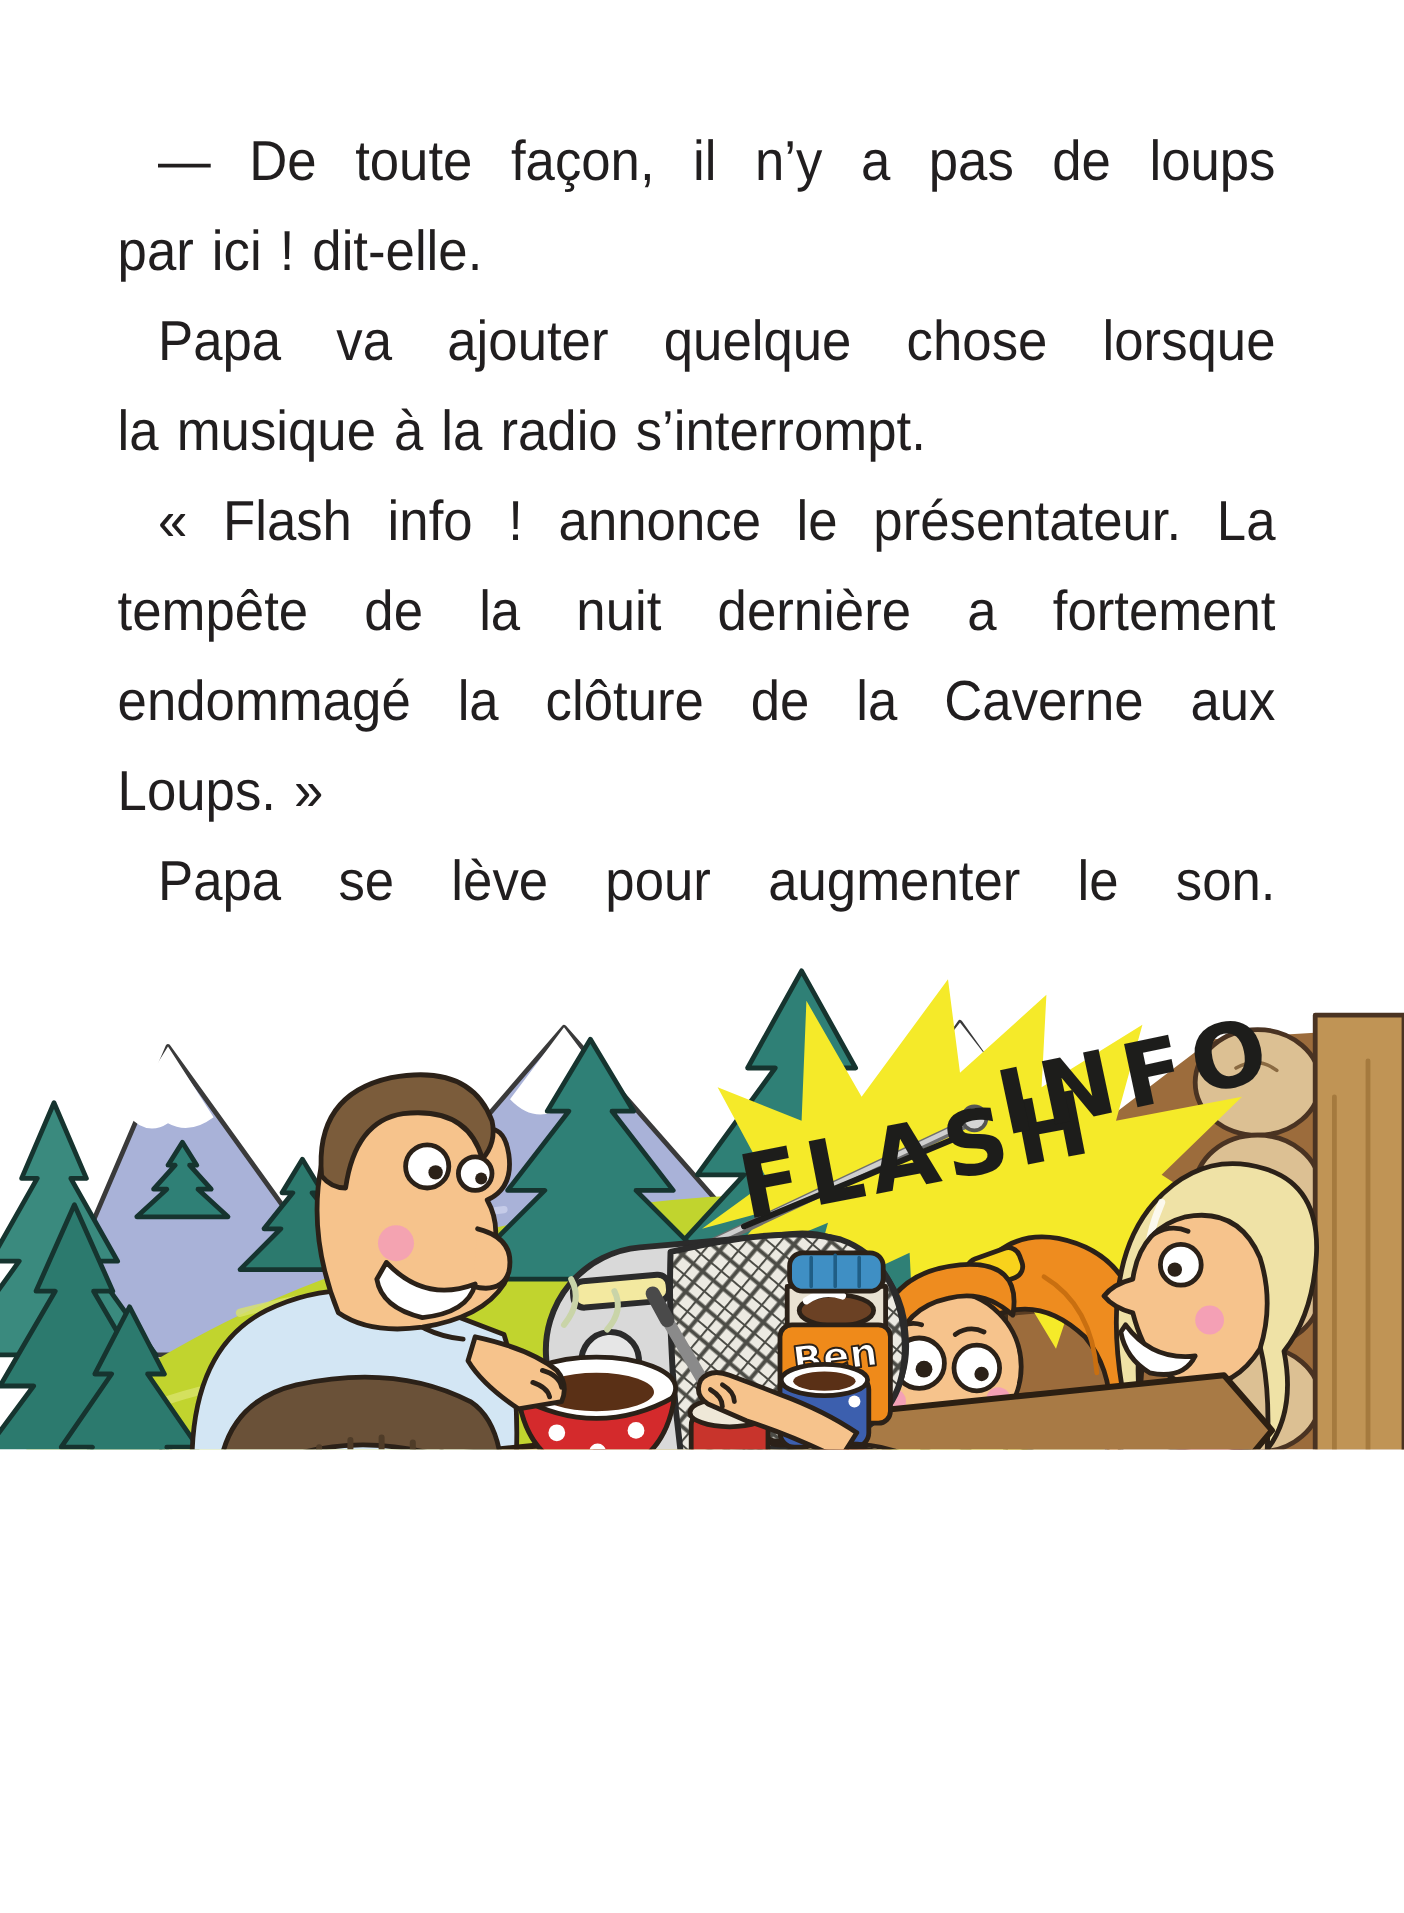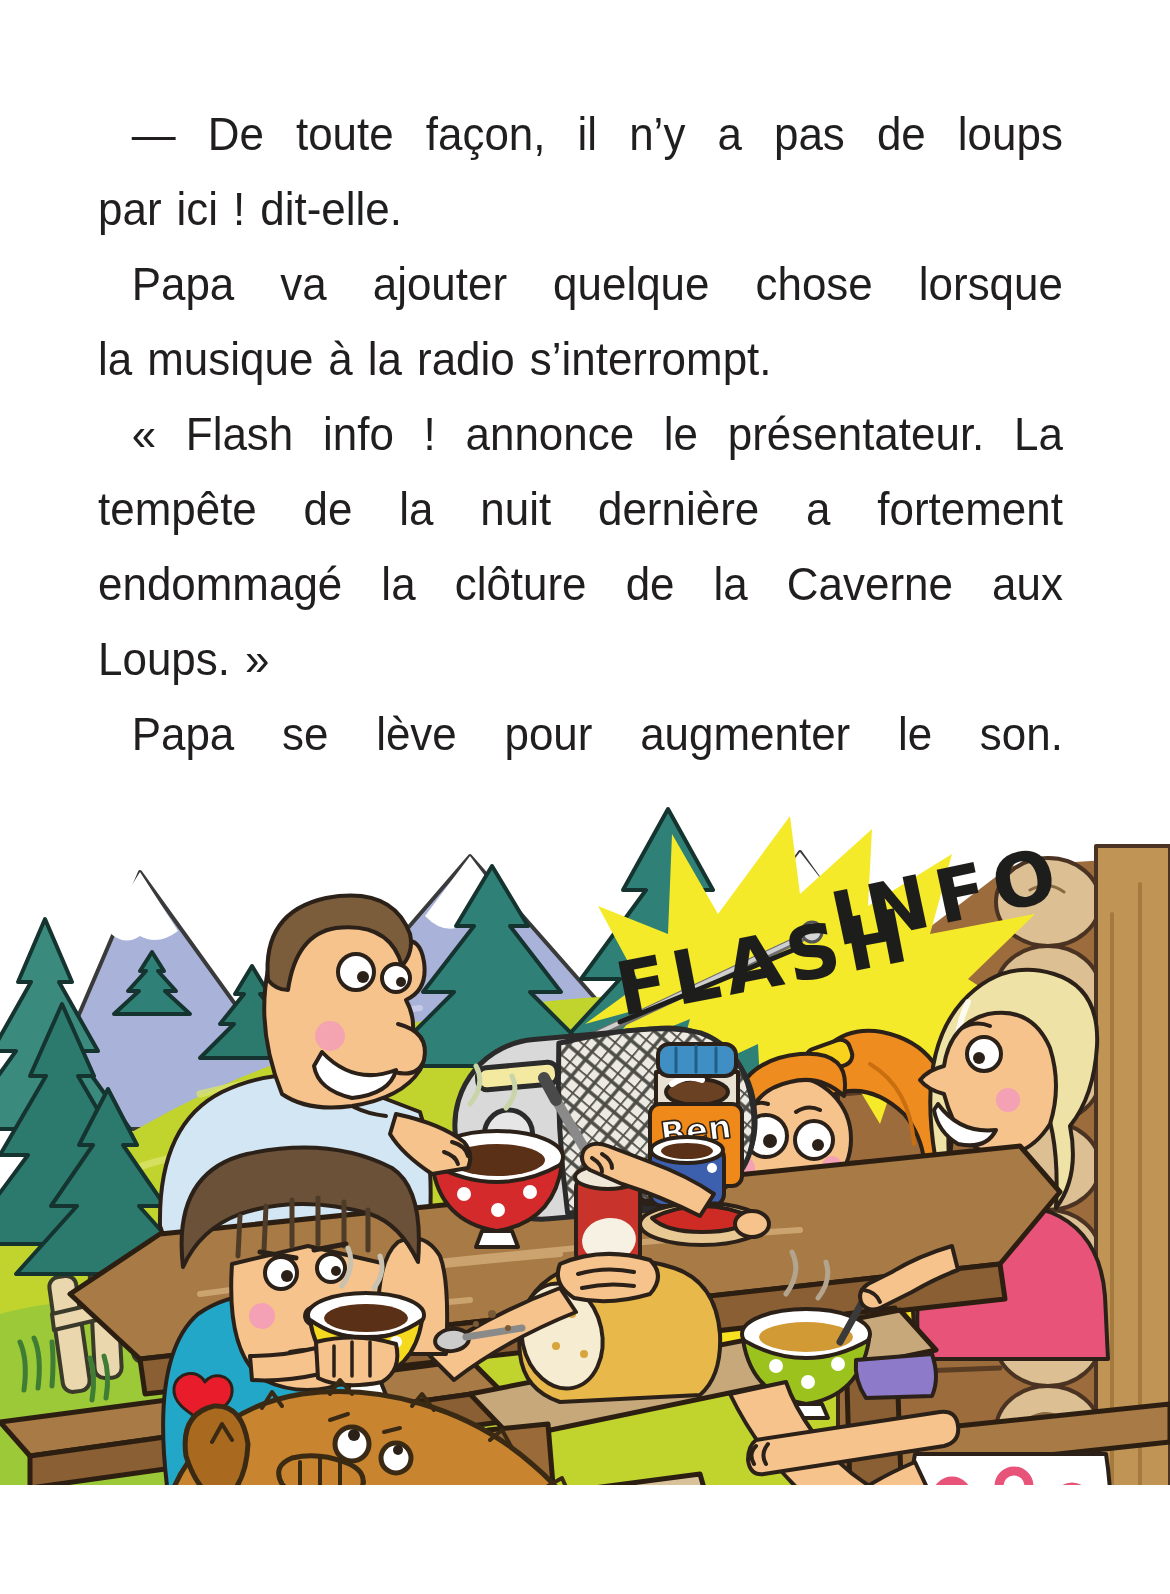--- a/index.html
+++ b/index.html
@@ -1,16 +1,16 @@
 <!DOCTYPE html>
 <html><head>
 <meta charset="utf-8">
 <style>
   html,body{margin:0;padding:0;background:#ffffff;}
-  .page{position:relative;width:1170px;height:1485px;background:#ffffff;overflow:hidden;
+  .page{position:relative;width:1170px;height:1208px;background:#ffffff;overflow:hidden;
         font-family:"Liberation Sans",sans-serif;}
   .story{position:absolute;left:98px;top:96px;width:1032px;
          transform:scaleX(0.935);transform-origin:0 0;
          font-size:47px;line-height:75px;color:#211e1f;word-spacing:3px;}
   .line{height:75px;}
   .just{text-align:justify;text-align-last:justify;}
   .left{text-align:left;}
   .ind{padding-left:36px;}
   .illus{position:absolute;left:0;top:794px;width:1170px;height:800px;}
 </style>

